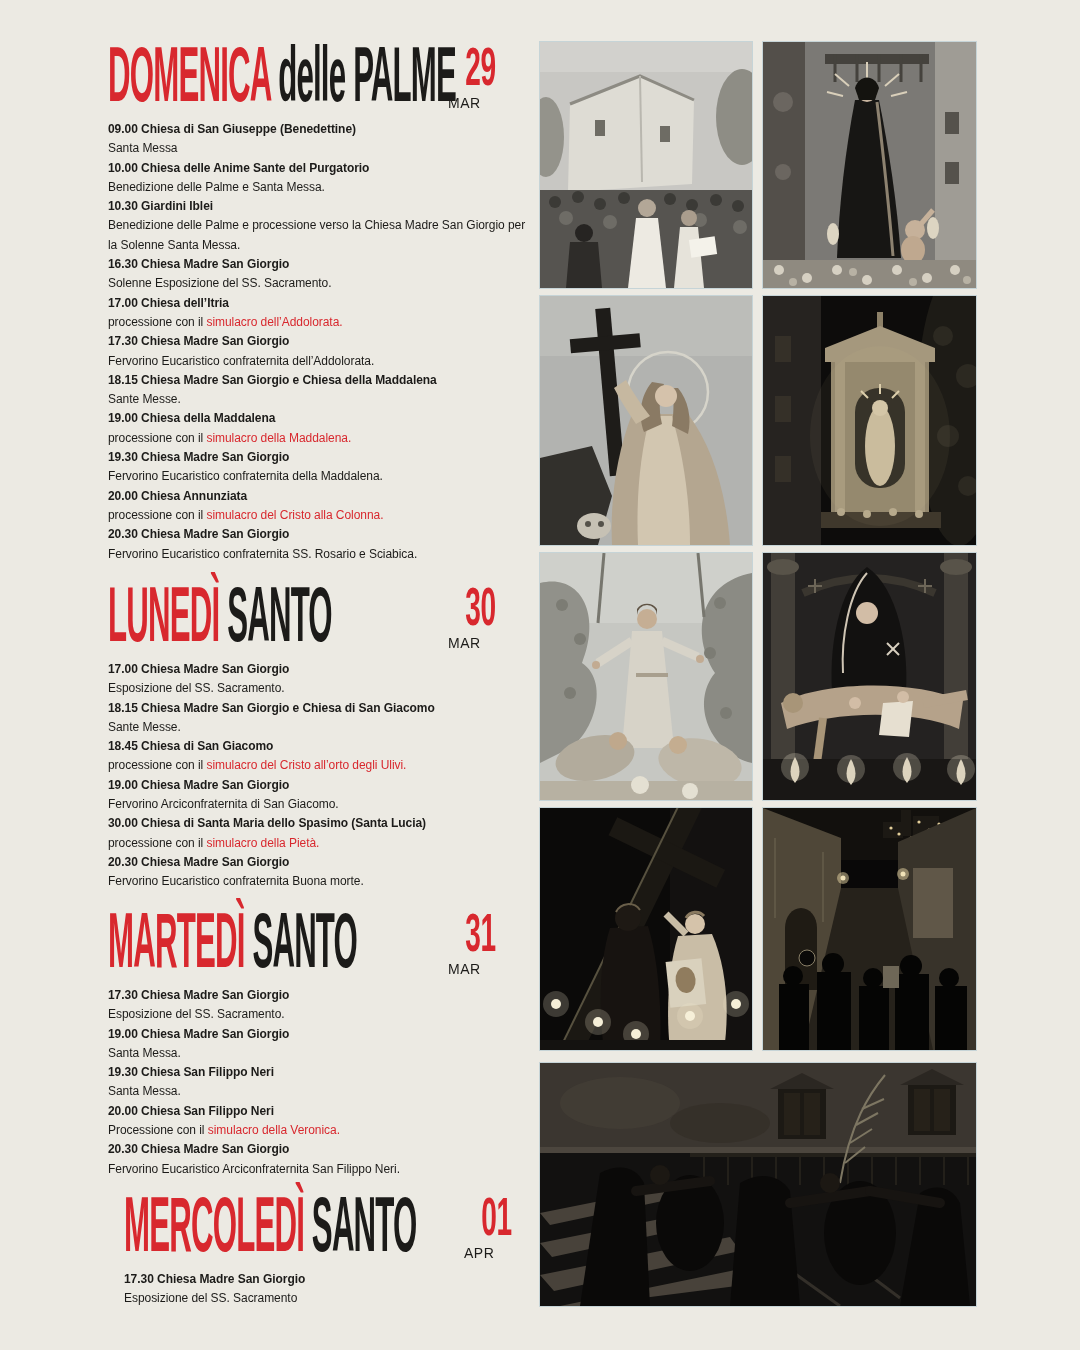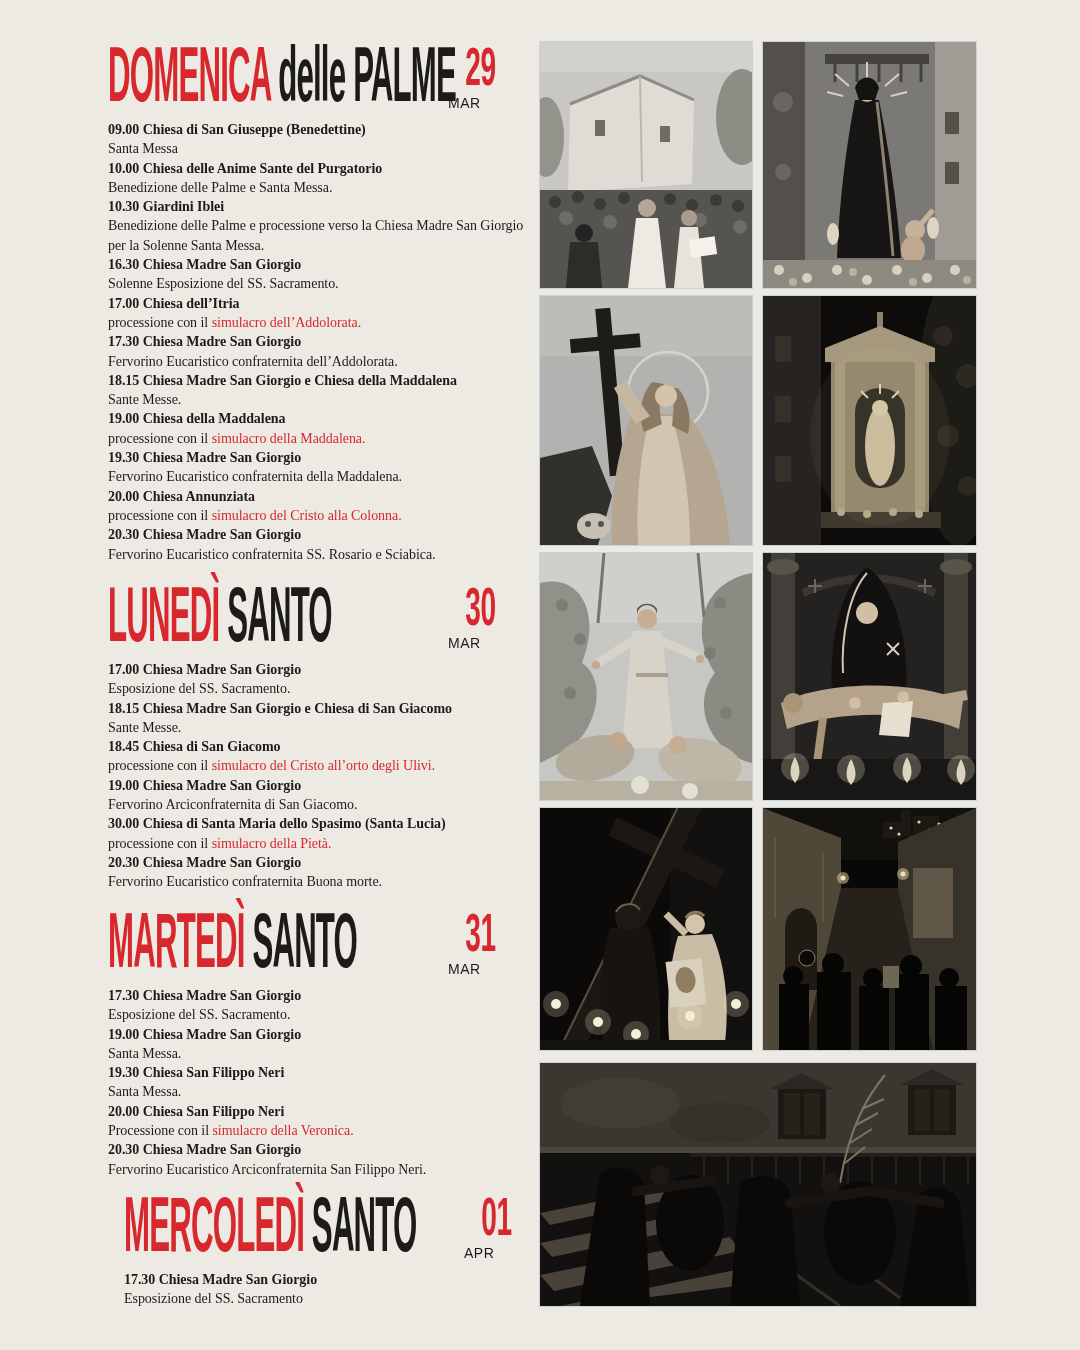--- a/index.html
+++ b/index.html
@@ -12,21 +12,21 @@
   .sec-head{position:relative;height:62px;}
   .sec-title{position:absolute;top:-11px;left:0;margin:0;font-weight:700;
              font-size:78px;line-height:1;letter-spacing:-2px;white-space:nowrap;
              transform:scaleX(.40);transform-origin:0 0;}
   .t-accent{color:var(--red);}
   .t-rest{color:var(--ink);}
   .date{position:absolute;top:0;right:2px;width:72px;}
   .d-num{font-size:54px;font-weight:700;color:var(--red);line-height:1;margin-top:-7px;
          transform:scaleX(.52);transform-origin:50% 0;letter-spacing:-1px;}
   .d-mon{font-size:14px;font-weight:400;letter-spacing:.5px;color:var(--ink);margin-top:2px;}
-  .sec-body{margin-top:12px;font-size:14px;line-height:19.3px;letter-spacing:-.05px;width:418px;font-family:Liberation Serif, serif;}
+  .sec-body{margin-top:12px;font-size:12px;line-height:19.3px;letter-spacing:-.05px;width:418px;}
   .line .b{font-weight:700;}
   .line .red{color:var(--red);}
   .photo{position:absolute;outline:1px solid #c6d4d7;background:#777;overflow:hidden;}
   .photo svg{display:block;width:100%;height:100%;}
 </style>
 </head>
 <body>
 
 <div class="page">
 

